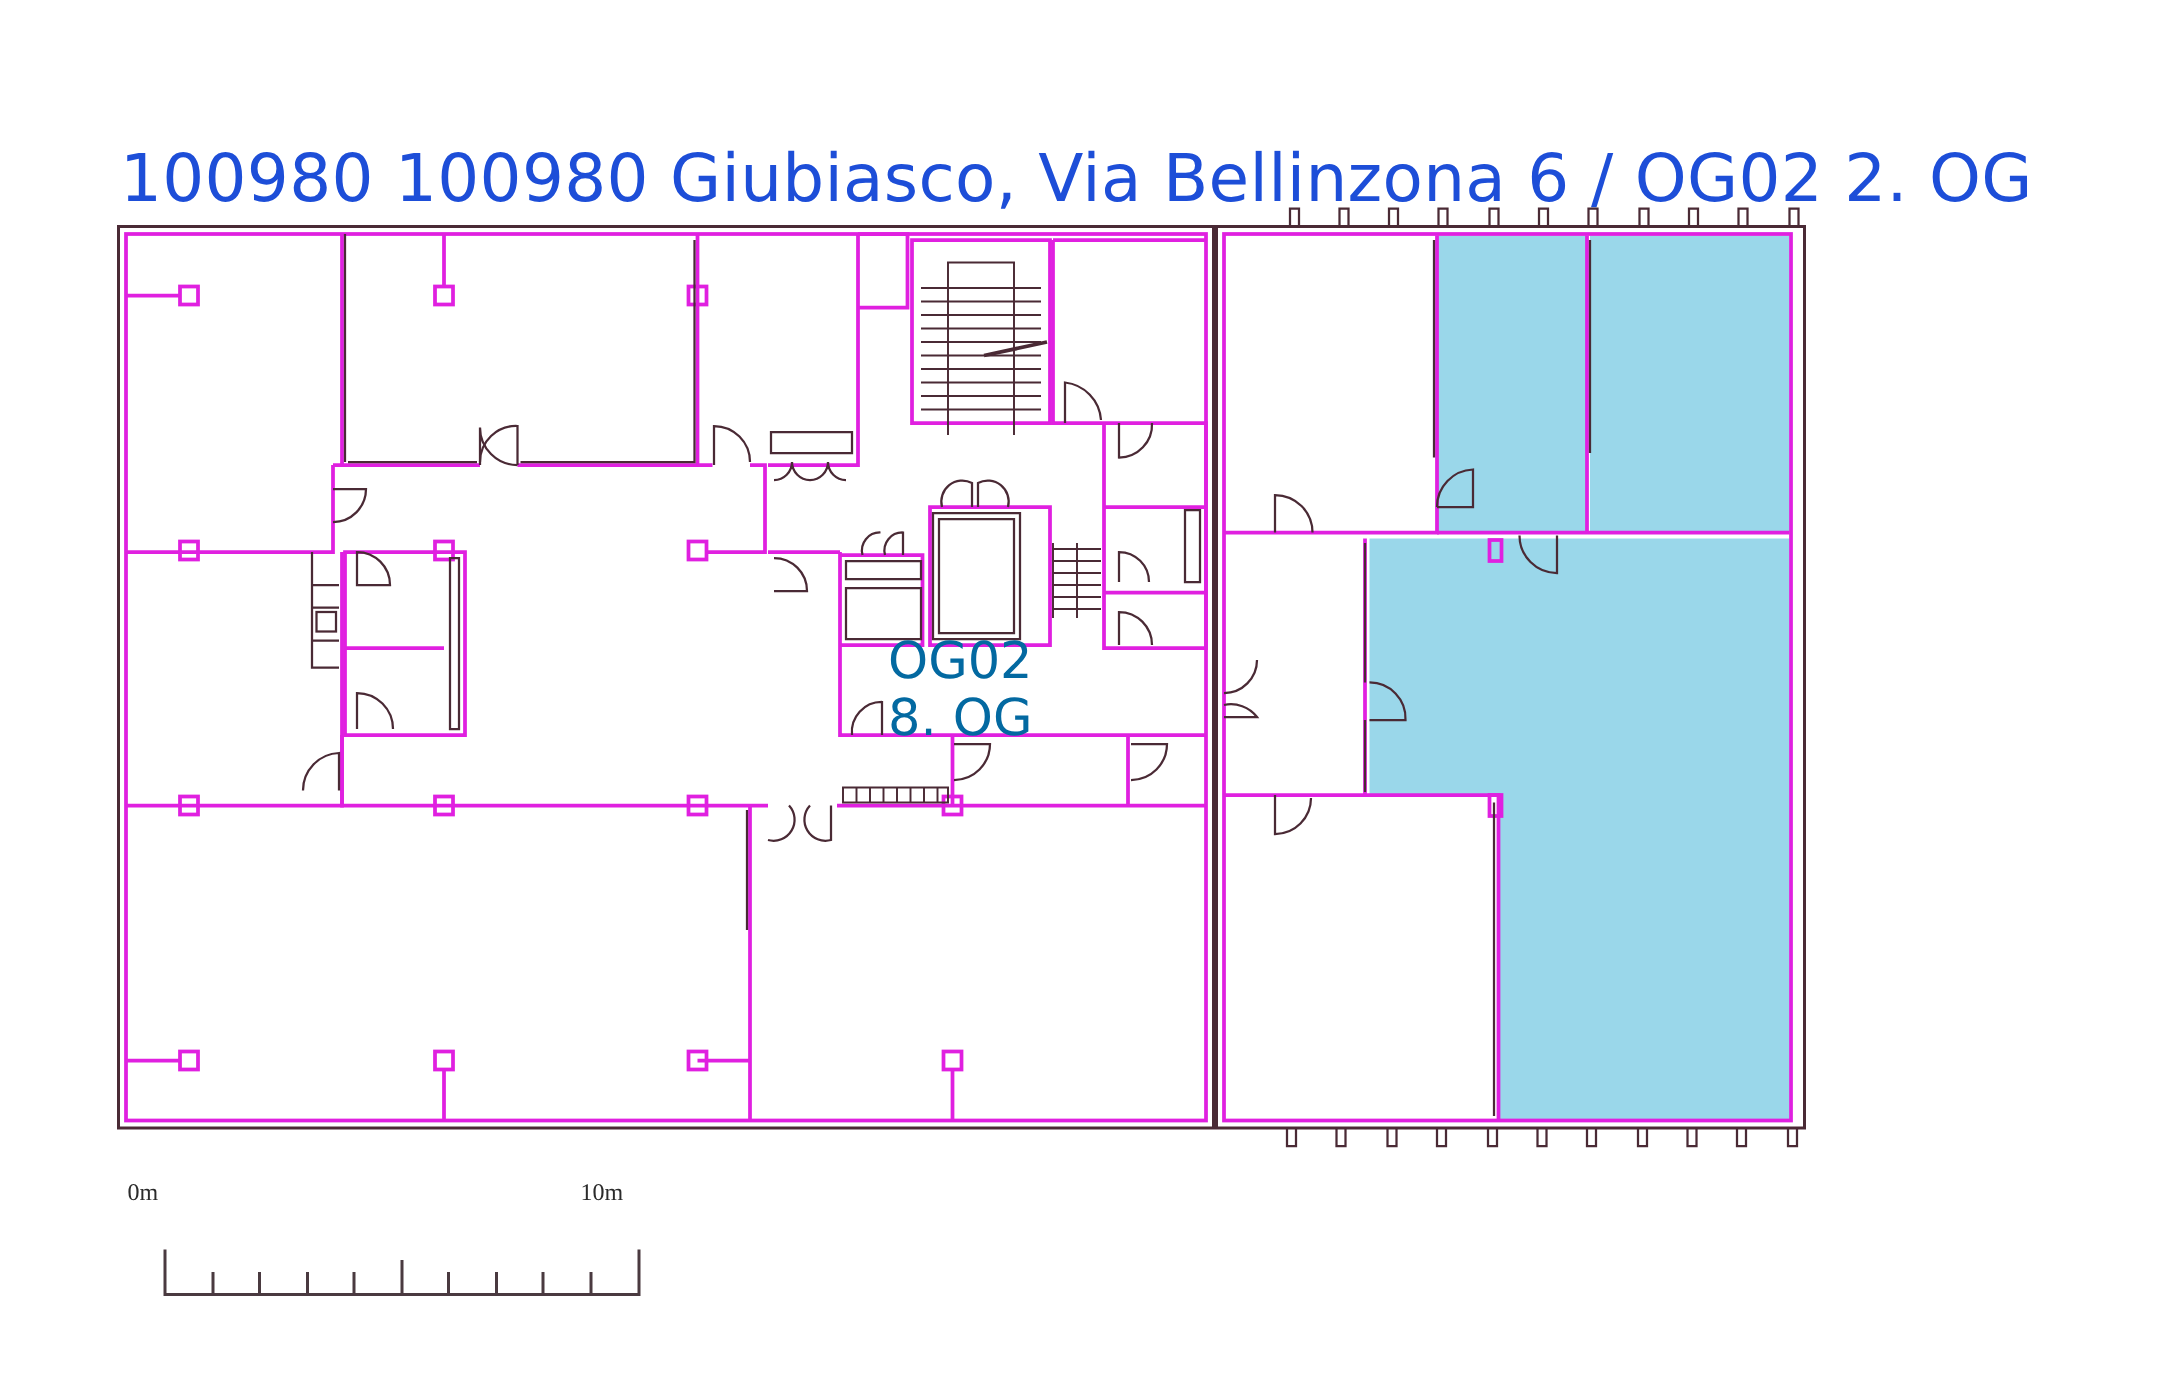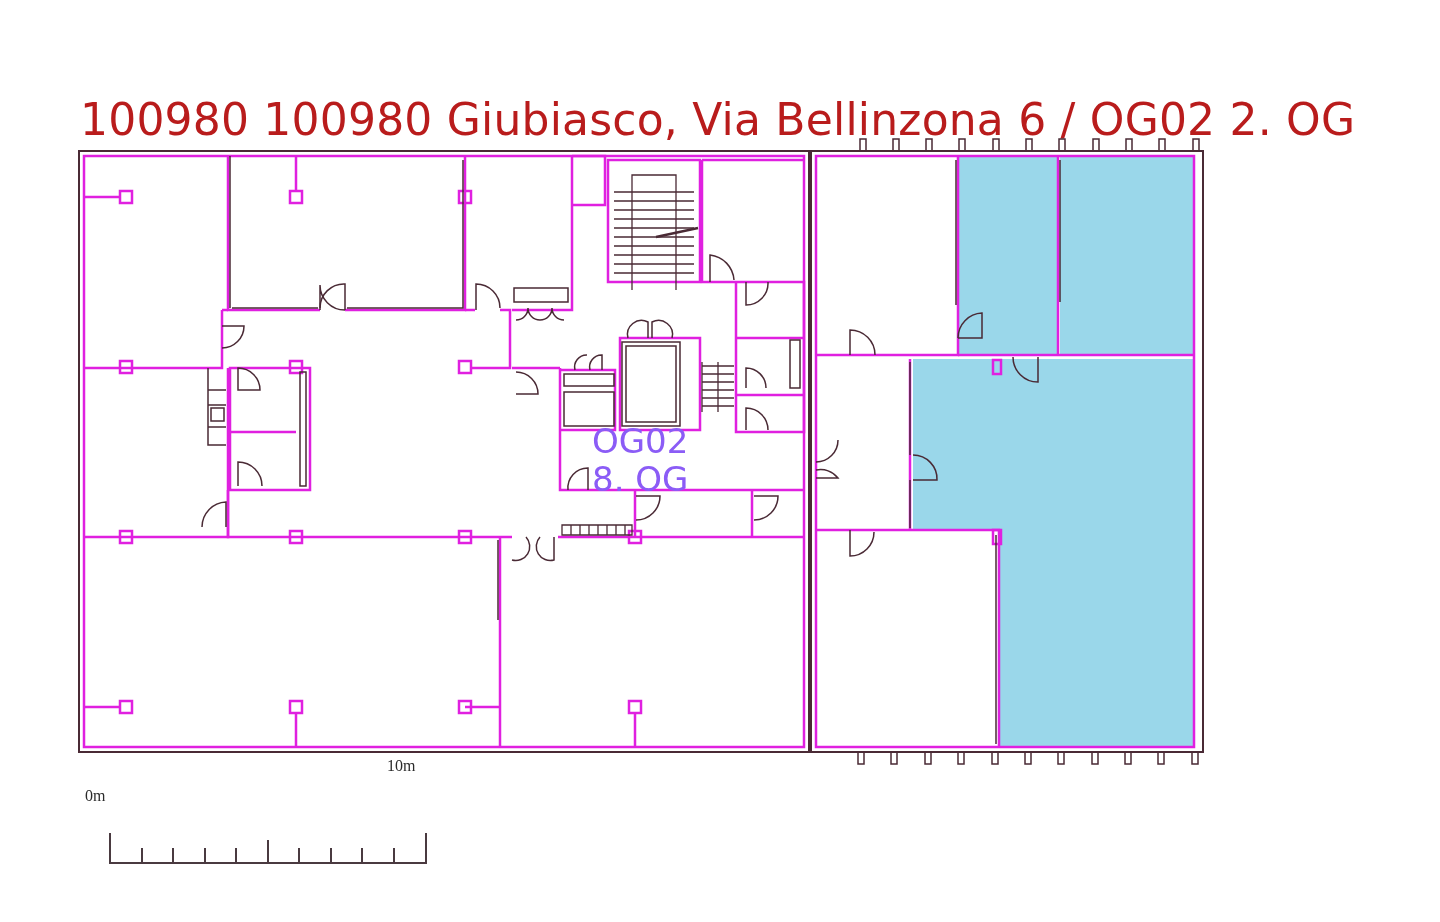--- a/index.html
+++ b/index.html
@@ -1,20 +1,20 @@
 <!DOCTYPE html>
 <html><head>
 <meta charset="utf-8">
 <style>
   html,body{margin:0;padding:0;background:#ffffff;}
   body{width:1440px;height:922px;position:relative;overflow:hidden;font-family:"DejaVu Sans","Liberation Sans",sans-serif;}
-  .title{position:absolute;left:80px;top:94px;font-size:44px;color:#b91c1c;letter-spacing:0.2px;white-space:nowrap;font-family:"DejaVu Sans",sans-serif;}
+  .title{position:absolute;left:80px;top:94px;font-size:44px;color:#1d4ed8;letter-spacing:0.2px;white-space:nowrap;font-family:"DejaVu Sans",sans-serif;}
   .plan{position:absolute;left:0;top:0;}
   .scale-label{position:absolute;font-size:16px;color:#2b2b2b;font-family:Liberation Serif, serif;}
-  .floor-label{position:absolute;font-size:34px;color:#8b5cf6;line-height:38px;text-align:left;font-family:"DejaVu Sans",sans-serif;}
+  .floor-label{position:absolute;font-size:34px;color:#0369a1;line-height:38px;text-align:left;font-family:"DejaVu Sans",sans-serif;}
 </style>
 </head>
 <body>
 
 <div class="title">100980 100980 Giubiasco, Via Bellinzona 6 / OG02 2. OG</div>
 
 <svg class="plan" width="1440" height="922" viewBox="0 0 1440 922" xmlns="http://www.w3.org/2000/svg">
 
   <g fill="#9ad7ea" stroke="none">
     <rect x="958" y="157" width="100" height="197"></rect>
@@ -137,20 +137,20 @@
     <path d="M850,530 V556 A24,24 0 0 0 874,532"></path>
   </g>
 </svg>
 
 <div class="floor-label" style="left:592px;top:422px;">
   <div>OG02</div>
   <div>8. OG</div>
 </div>
 
 <div class="scale-label" style="left:85px;top:787px;">0m</div>
-<div class="scale-label" style="left:387px;top:757px;">10m</div>
+<div class="scale-label" style="left:387px;top:787px;">10m</div>
 
 <svg class="plan" width="1440" height="922" viewBox="0 0 1440 922" xmlns="http://www.w3.org/2000/svg" style="pointer-events:none;">
   <g stroke="#4a3a40" stroke-width="2" fill="none">
     <path d="M110,833 V863 H426 V833"></path>
     <path d="M142,848 V863 M173,848 V863 M205,848 V863 M236,848 V863 M268,840 V863 M299,848 V863 M331,848 V863 M362,848 V863 M394,848 V863"></path>
   </g>
 </svg>
 
 </body></html>

